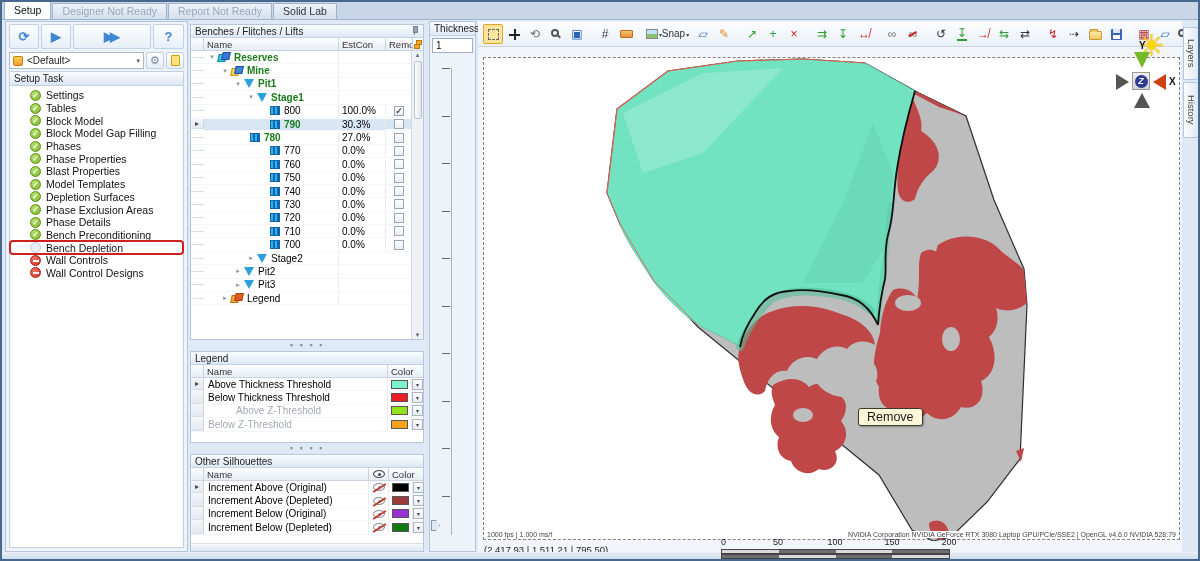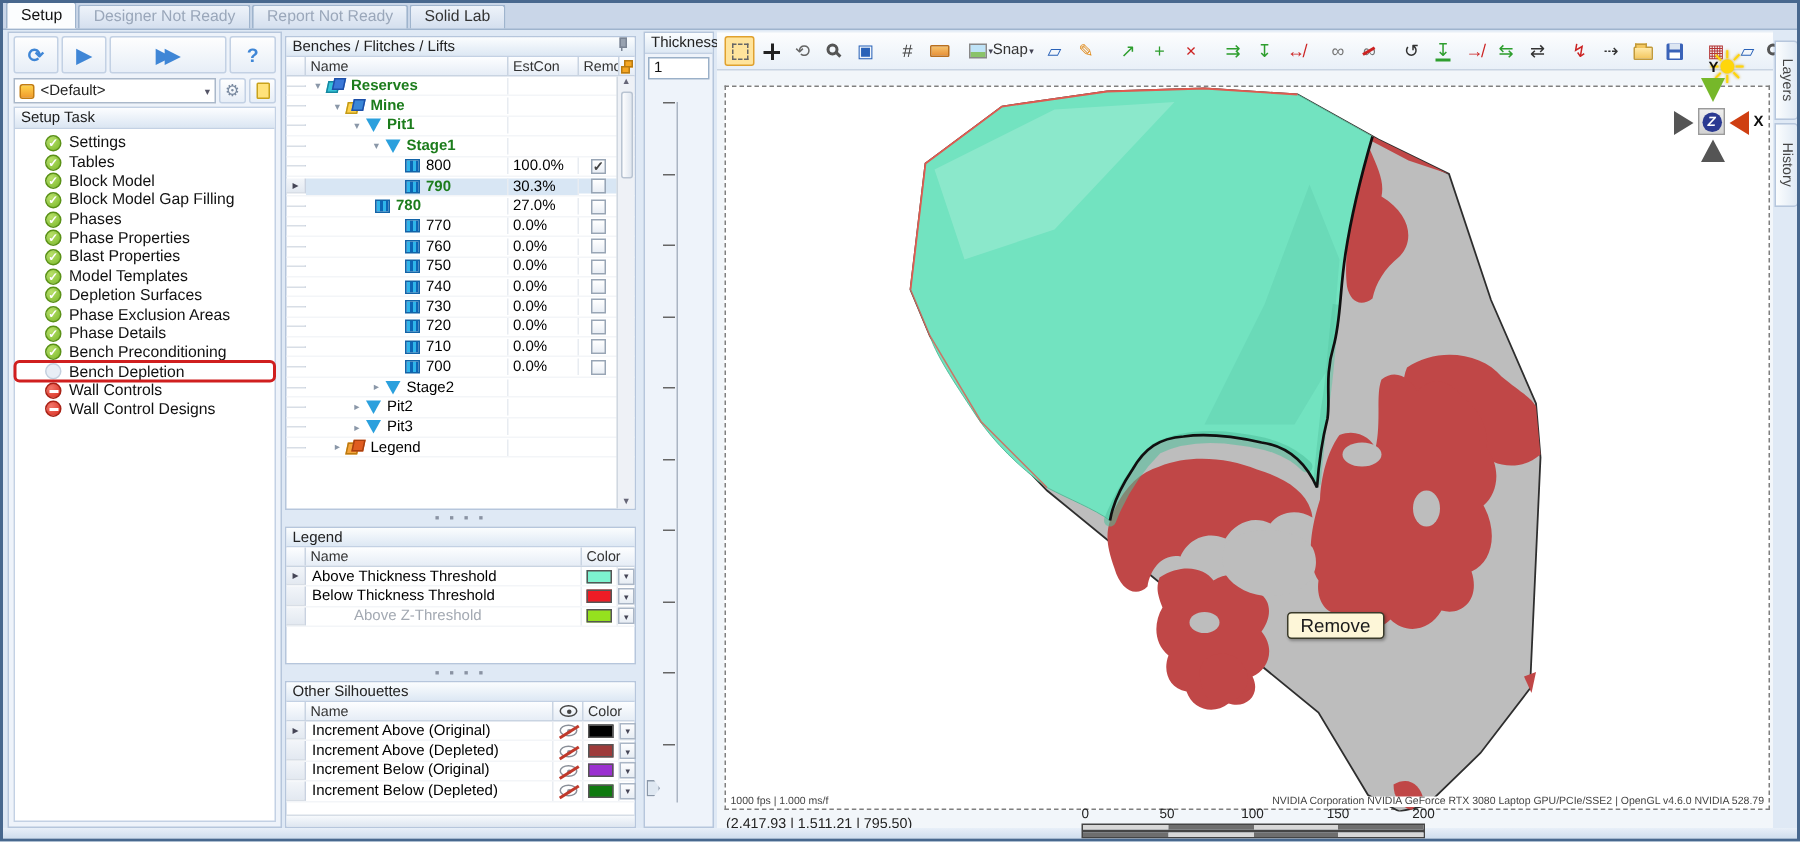--- a/index.html
+++ b/index.html
@@ -543,20 +543,30 @@
           <div class="lrow">
             <span class="rowhdr"></span>
             <span class="lname dis" style="flex: 0 0 184px; padding-left: 32px;">Above Z-Threshold</span>
             <span class="ccell" style="flex: 0 0 24px;">
               <span class="swatch" style="background: rgb(149, 225, 30);"></span>
             </span>
             <span class="ccell" style="flex: 1 1 0%; border-right: none;">
               <span class="ddbtn">▾</span>
             </span>
           </div>
+          <div class="lrow">
+            <span class="rowhdr"></span>
+            <span class="lname dis" style="flex: 0 0 184px;">Below Z-Threshold</span>
+            <span class="ccell" style="flex: 0 0 24px;">
+              <span class="swatch" style="background: rgb(247, 162, 26);"></span>
+            </span>
+            <span class="ccell" style="flex: 1 1 0%; border-right: none;">
+              <span class="ddbtn">▾</span>
+            </span>
+          </div>
         </div>
     </div>
     <div class="splitdots" style="top:422px;">▪ ▪ ▪ ▪</div>
 
     <div class="panel" style="top:433px;bottom:0;">
       <div class="ptitle">
         <span>Other Silhouettes</span>
       </div>
       <div class="ghdr">
         <span class="hc" style="flex:0 0 13px;"></span>

